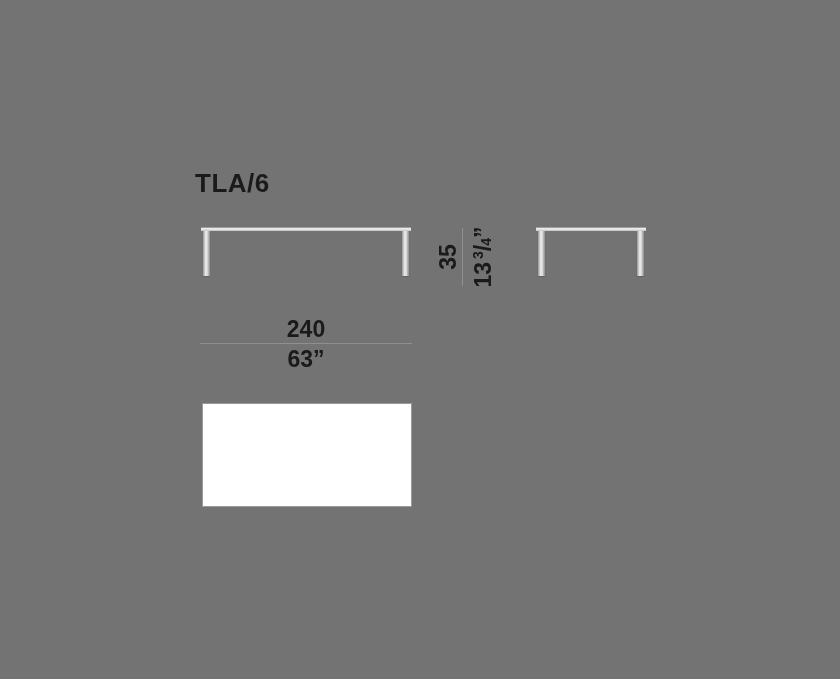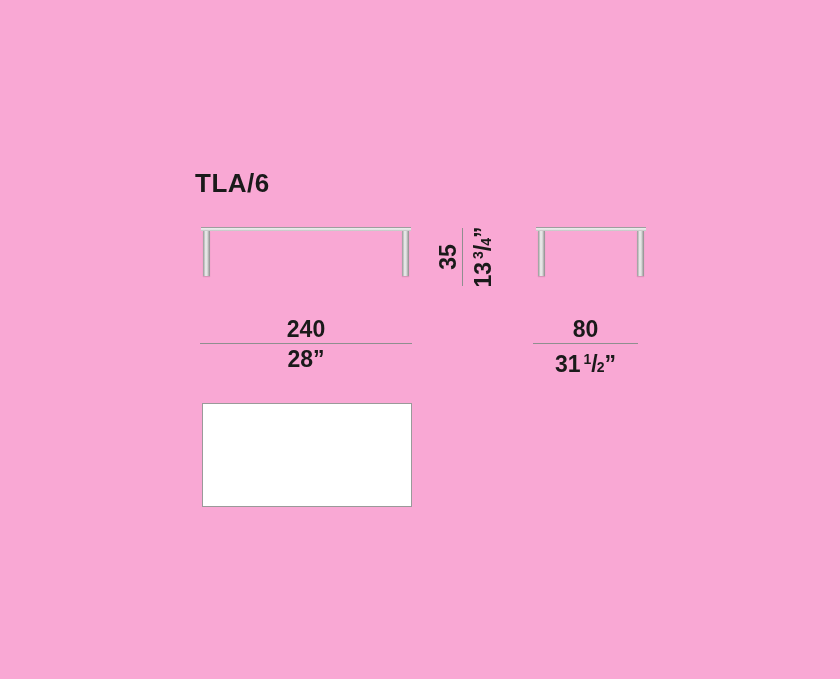--- a/index.html
+++ b/index.html
@@ -10,21 +10,21 @@
   body {
     width: 840px;
     height: 679px;
     font-family: "Liberation Sans", sans-serif;
     color: var(--text, #1a1a1a);
   }
   .stage {
     position: relative;
     width: 840px;
     height: 679px;
-    background: #f9a8d4;
+    background: #737373;
     overflow: hidden;
   }
 
   
   .title {
     position: absolute;
     left: 195px;
     top: 170px;
     font-size: 26px;
     line-height: 26px;
@@ -153,27 +153,20 @@
     <div class="rule"></div>
     <div class="imperial">
       <span>13</span><span class="frac-num">3</span><span class="frac-slash">/</span><span class="frac-den">4</span><span>”</span>
     </div>
   </div>
 
   <div class="dim dim-width">
     <div class="metric">240</div>
     <div class="rule"></div>
     <div class="imperial">
-      <span>28</span><span>”</span>
+      <span>63</span><span>”</span>
     </div>
   </div>
 
-  <div class="dim dim-depth">
-    <div class="metric">80</div>
-    <div class="rule"></div>
-    <div class="imperial">
-      <span>31</span><span class="frac-num">1</span><span class="frac-slash">/</span><span class="frac-den">2</span><span>”</span>
-    </div>
-  </div>
 
   <div class="plan"></div>
 
 </div>
 
 </body></html>

